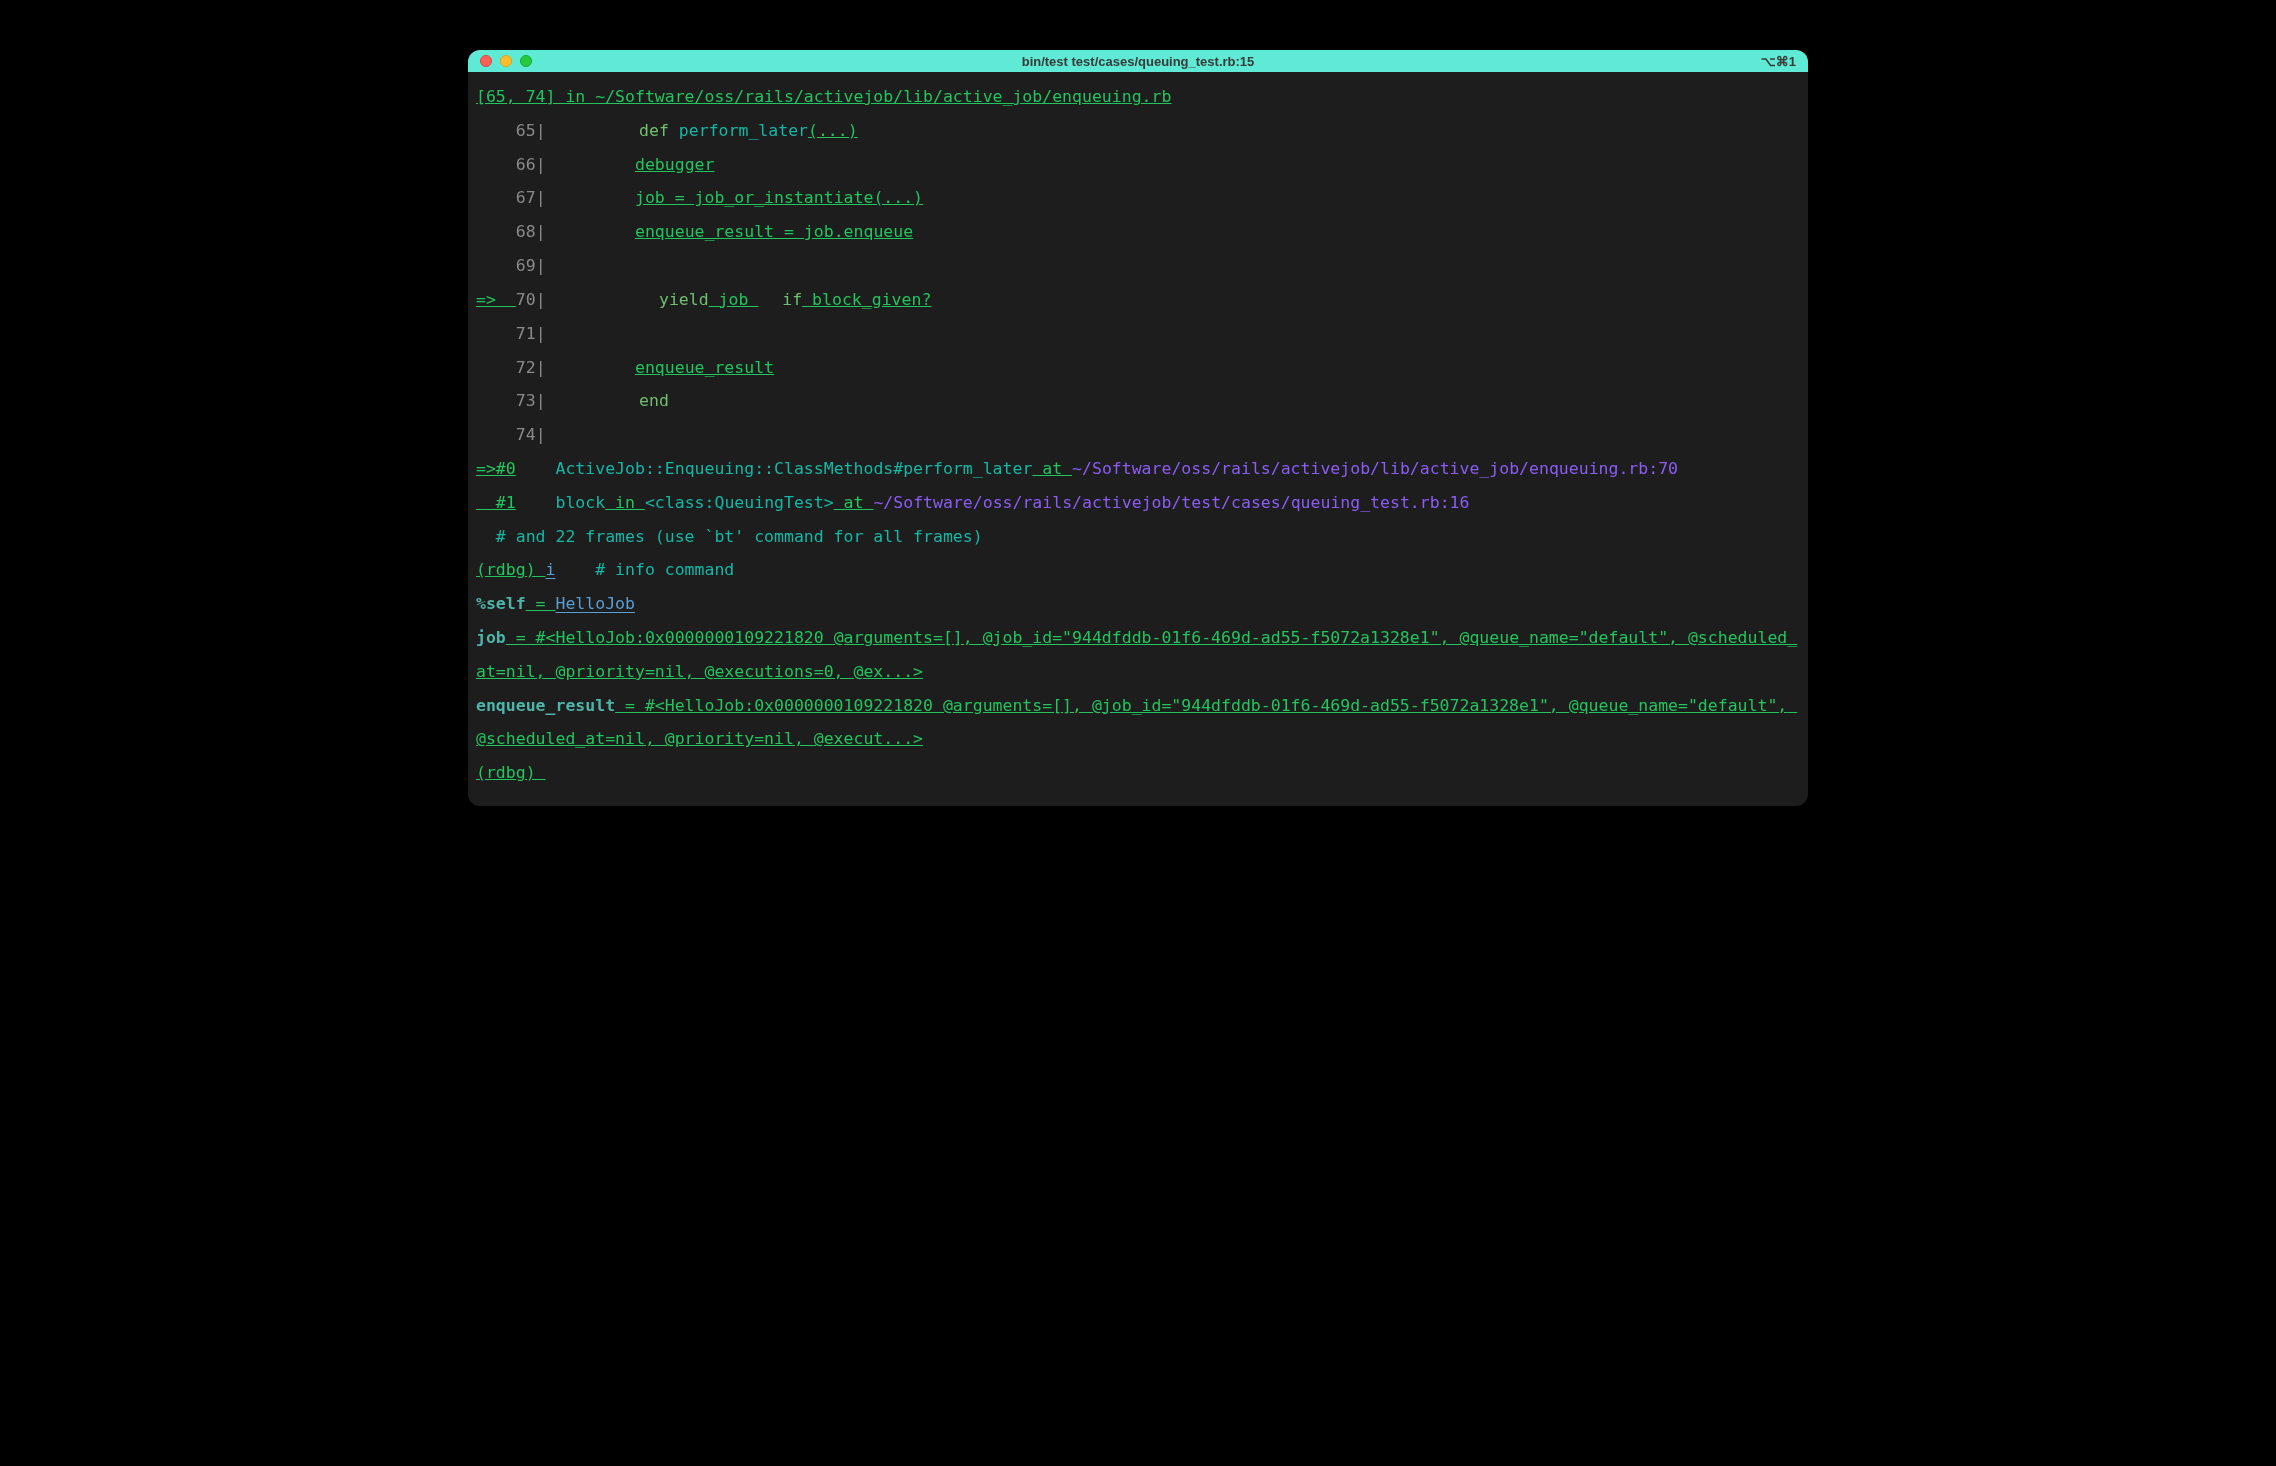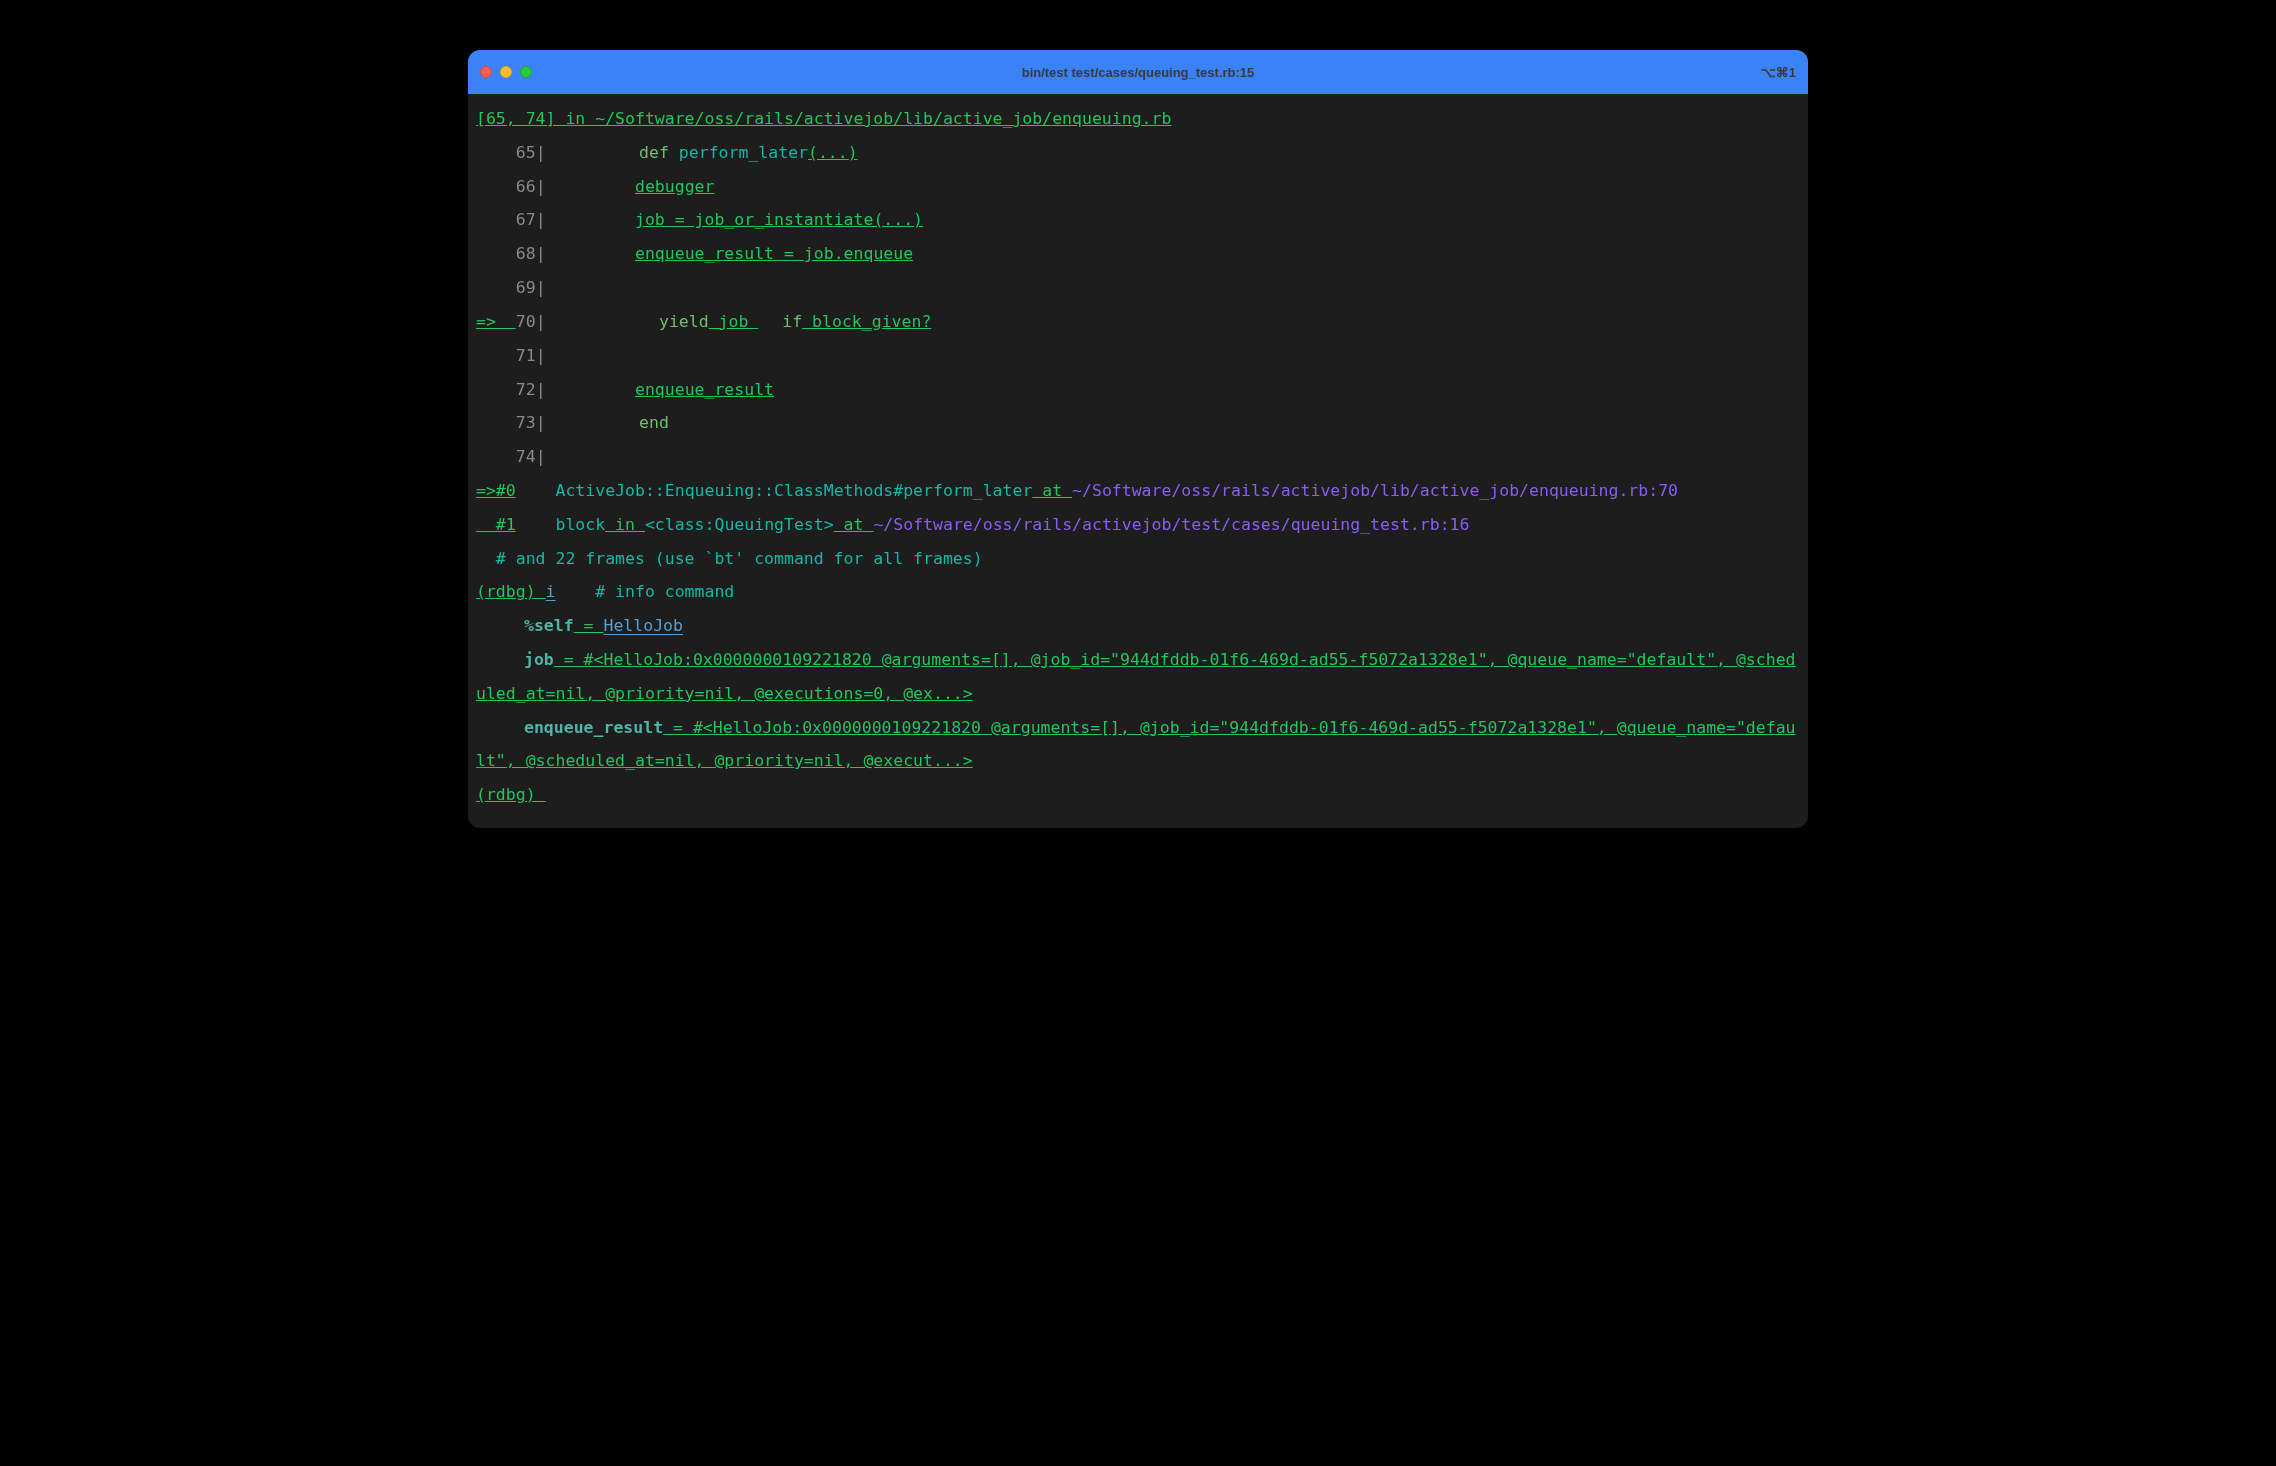--- a/index.html
+++ b/index.html
@@ -14,22 +14,22 @@
   }
   .terminal-window {
     width: 100%;
     max-width: 1340px;
     background: #1d1d1d;
     border-radius: 12px;
     overflow: hidden;
     box-shadow: 0 20px 60px rgba(0,0,0,0.6);
   }
   .title-bar {
-    background: #3b82f6;
-    height: 44px;
+    background: #5eead4;
+    height: 22px;
     display: flex;
     align-items: center;
     padding: 0 12px;
     position: relative;
   }
   .traffic-lights { display: flex; gap: 8px; align-items: center; }
   .traffic-light { width: 12px; height: 12px; border-radius: 50%; }
   .tl-close { background: #ff5f56; border: 0.5px solid #e0443e; }
   .tl-min   { background: #ffbd2e; border: 0.5px solid #dea123; }
   .tl-max   { background: #27c93f; border: 0.5px solid #1aab29; }
@@ -56,21 +56,21 @@
     line-height: 2.05;
     color: #cccccc;
     white-space: pre;
     overflow-x: auto;
   }
   .dim { color: #14b8a6; }
   .green { color: #6fbf6f; margin-left: 24px; }
   .blue { color: #5a9fd4; }
   .bold-blue { color: #14b8a6; font-weight: normal; }
   .cyan { color: #8b5cf6; }
-  .cyan-bold { color: #4db5a9; font-weight: bold; margin-left: 48px; }
+  .cyan-bold { color: #4db5a9; font-weight: bold; }
   .white { color: #22c55e; text-decoration: underline; }
   .link { text-decoration: underline; text-underline-offset: 3px; }
   .row { display: block; }
   .gutter { color: #8a8a8a; }
 </style>
 </head>
 <body>
 
 <div class="terminal-window">
   <div class="title-bar">

